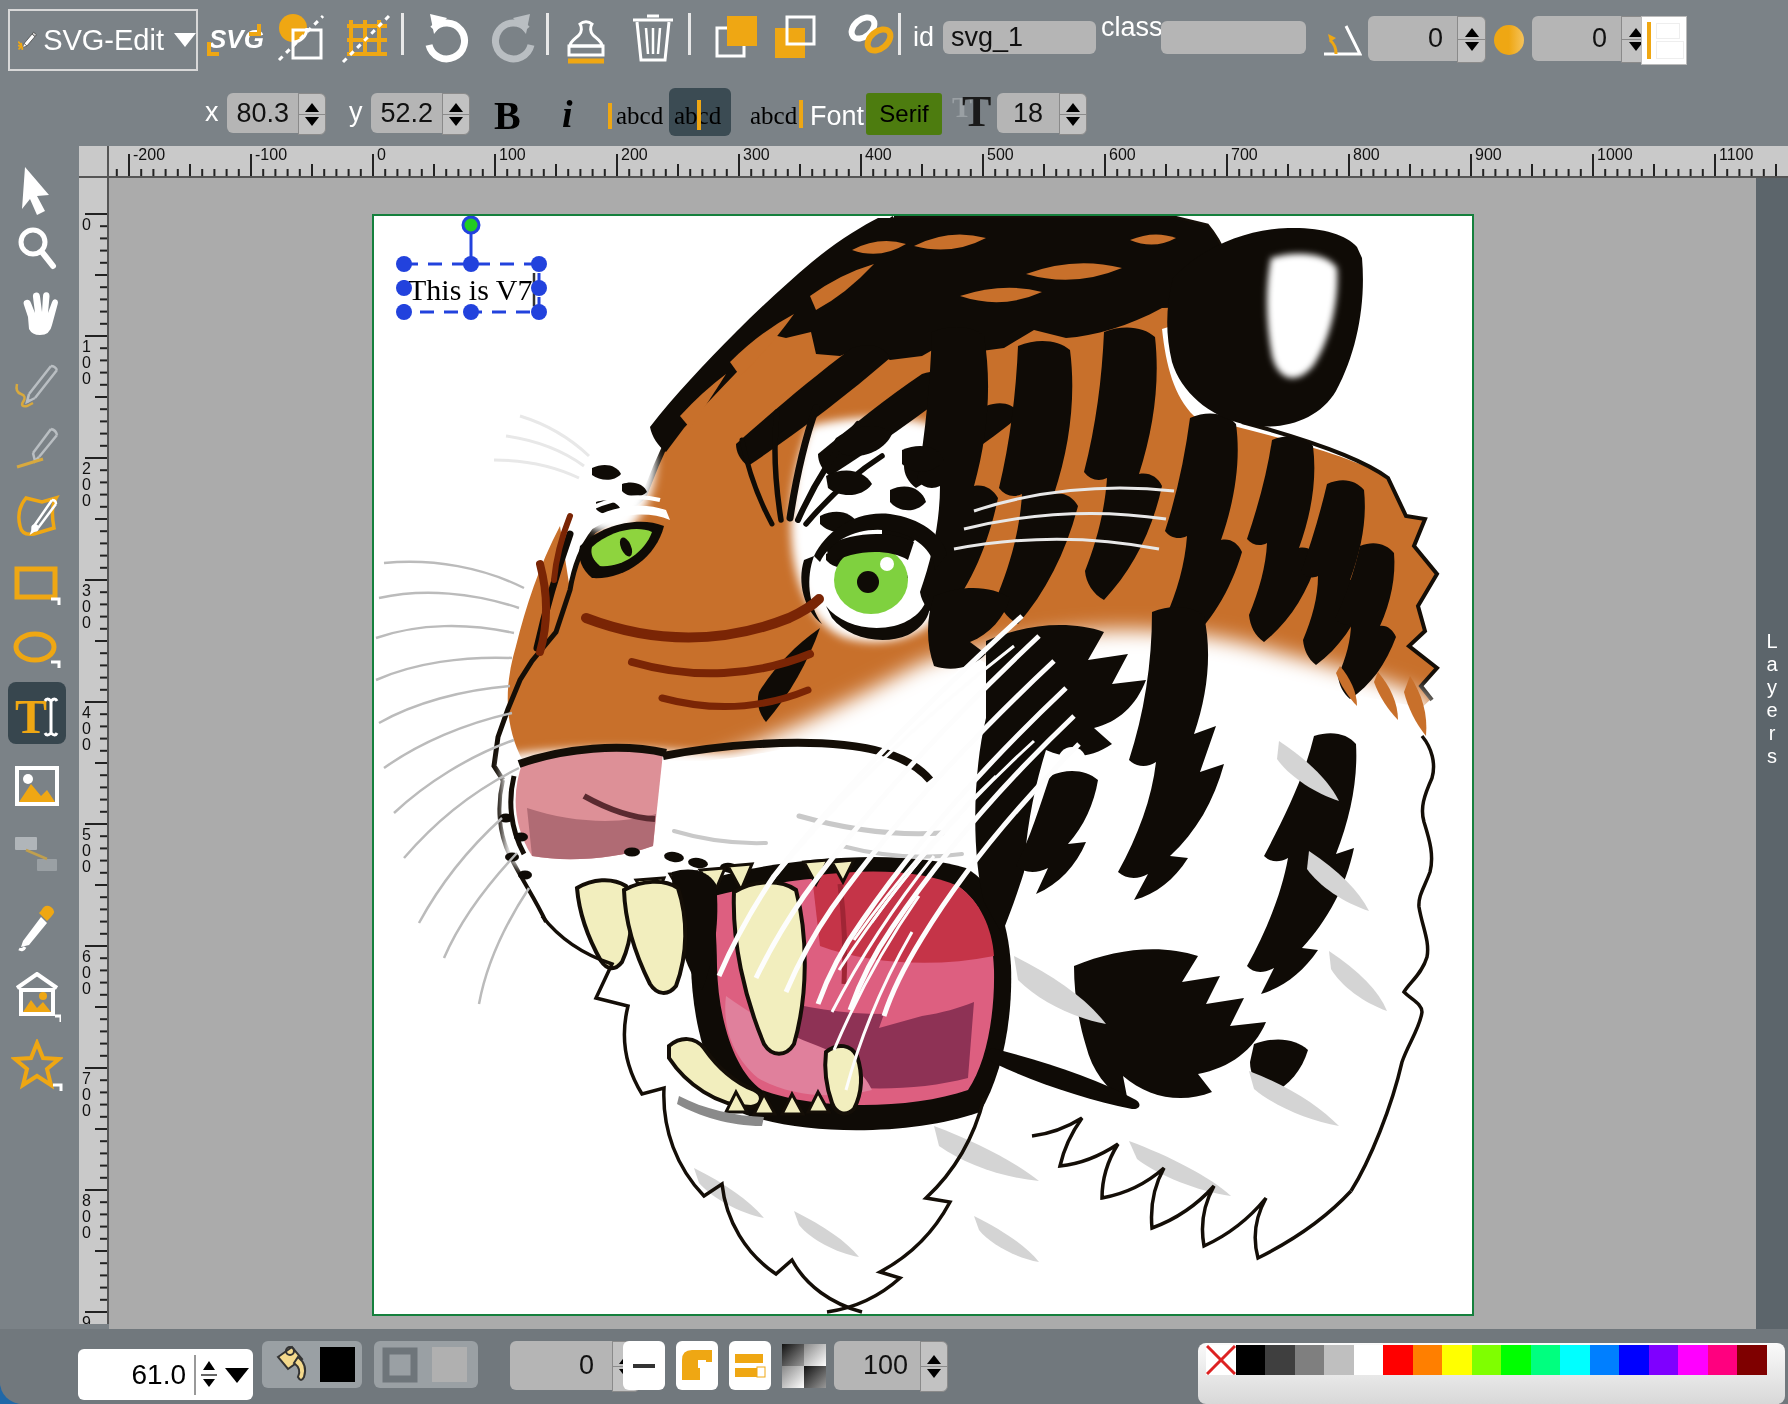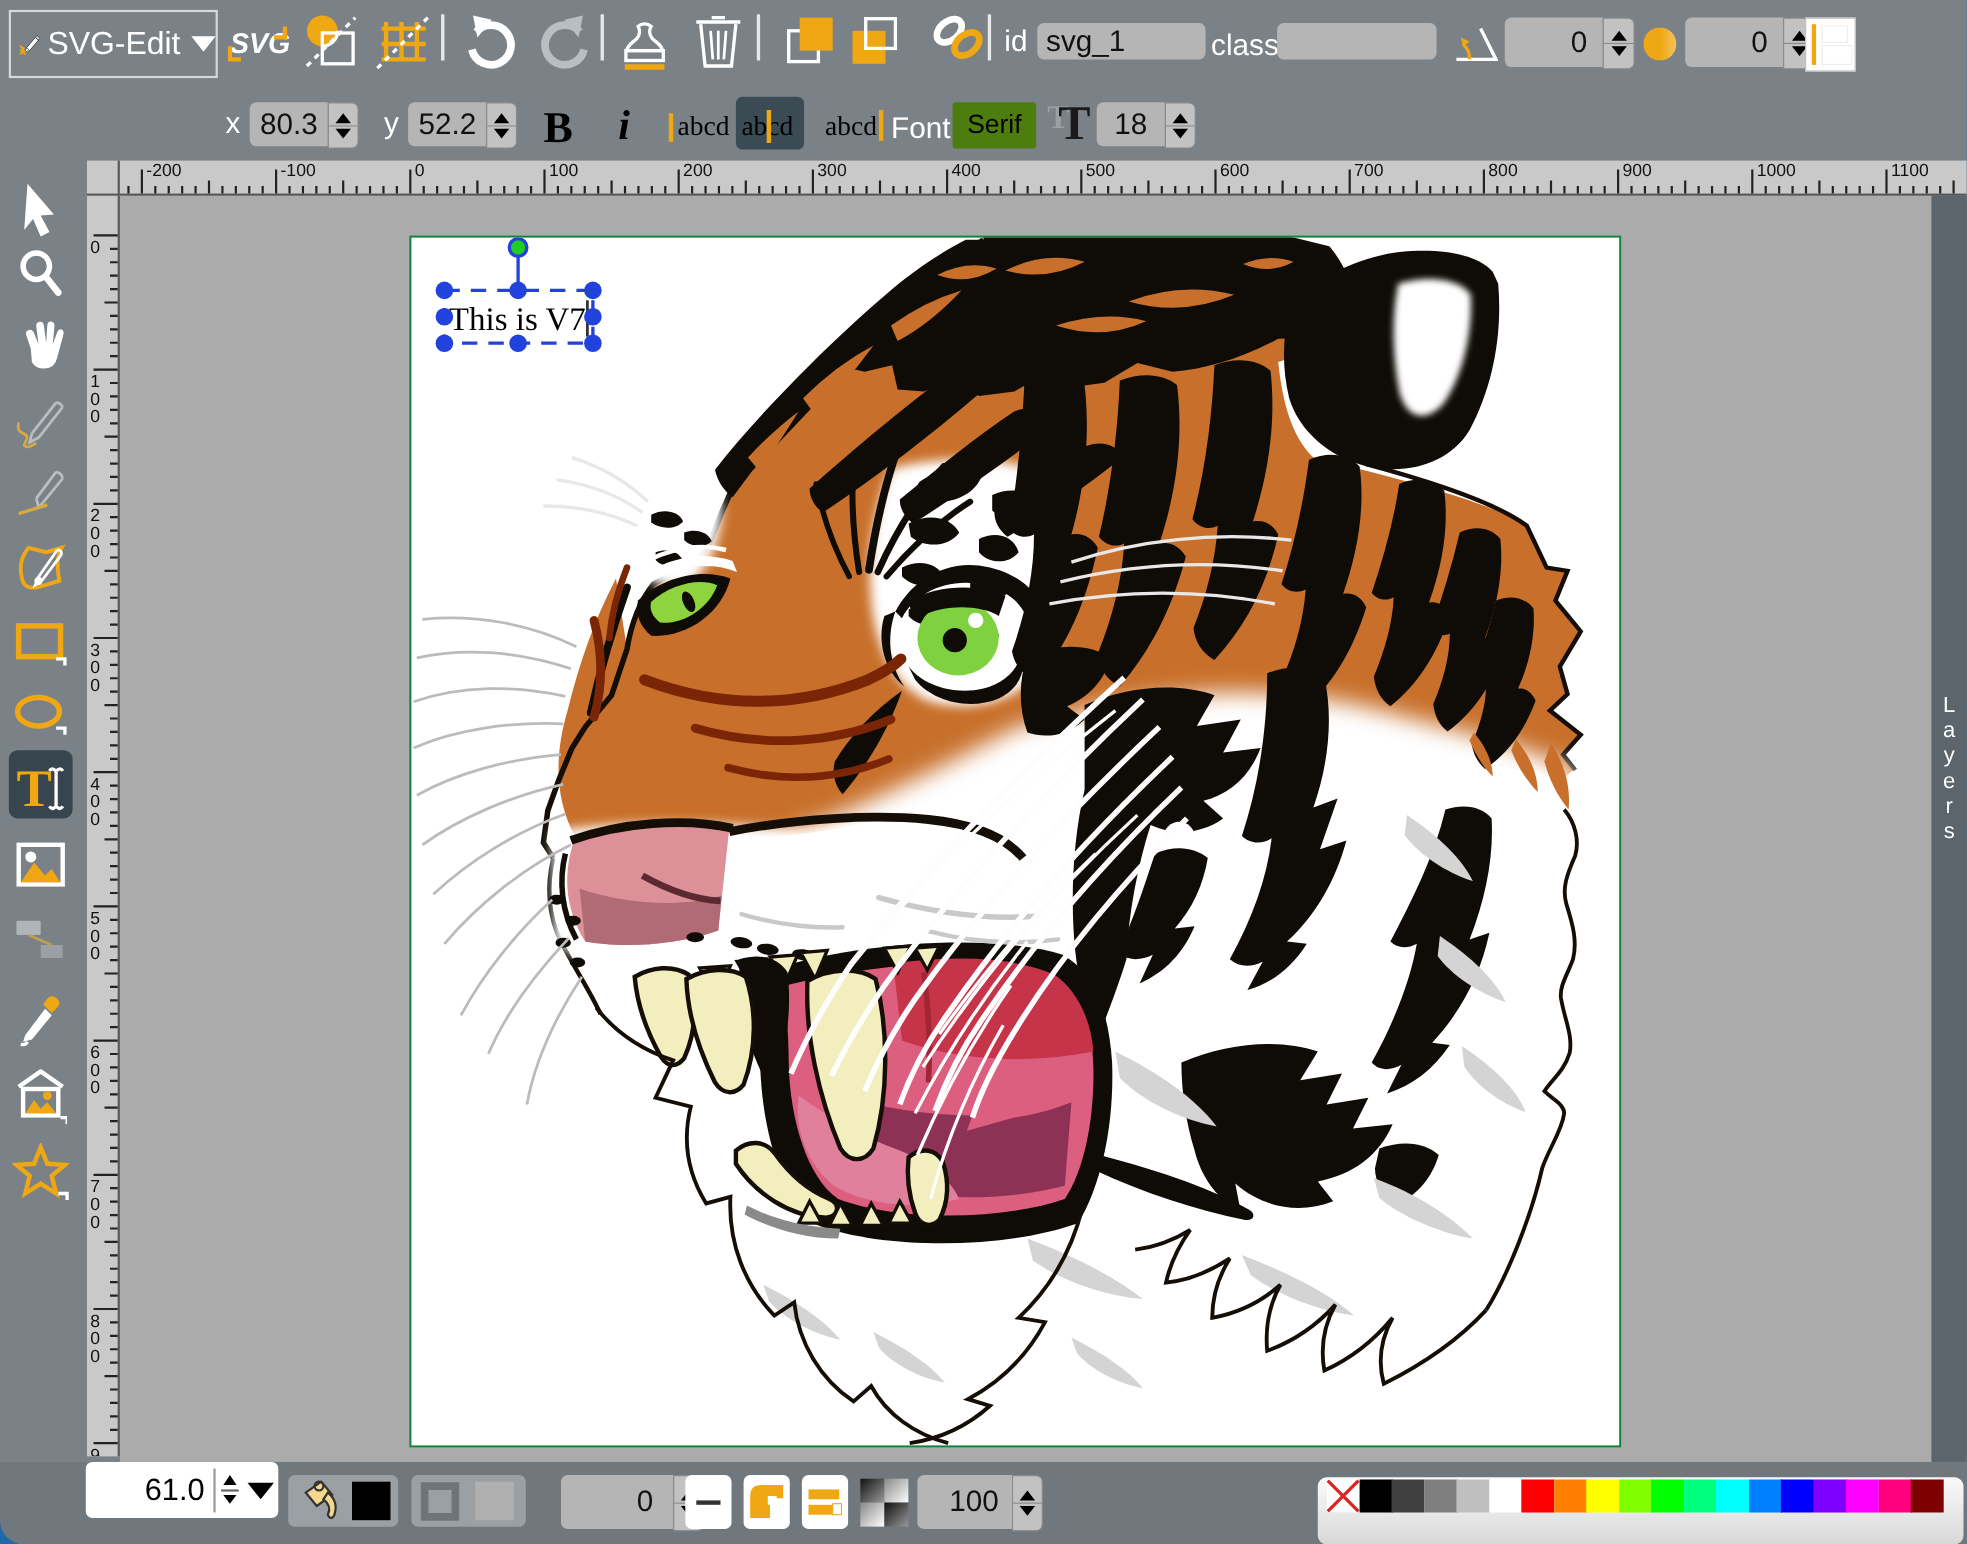--- a/index.html
+++ b/index.html
@@ -115,21 +115,21 @@
     <g fill="none" stroke-width="6">
       <ellipse cx="15" cy="16" rx="13" ry="8.5" transform="rotate(-40 15 16)" stroke="#fff"></ellipse>
       <ellipse cx="31" cy="28" rx="13" ry="8.5" transform="rotate(-40 31 28)" stroke="#efa713"></ellipse>
     </g>
   </svg>
   <div class="sep" style="left:898px;top:13px;height:42px"></div>
   <div class="lbl" style="left:913px;top:22px">id</div>
   <div class="ibox" style="left:943px;top:21px">
       <div class="inp" style="width:145px;height:33px;border-radius:6px;padding-left:8px">svg_1</div>
     </div>
-  <div class="lbl" style="left:1101px;top:26px">class</div>
+  <div class="lbl" style="left:1101px;top:12px">class</div>
   <div class="ibox" style="left:1161px;top:21px">
       <div class="inp" style="width:145px;height:33px;border-radius:6px"></div>
     </div>
   <svg class="abs" style="left:1322px;top:22px" width="40" height="34" viewBox="0 0 40 34">
     <path d="M2 32 L38 32 L24 4" fill="none" stroke="#fff" stroke-width="3"></path>
     <path d="M14 32 A18 18 0 0 0 8 18" fill="none" stroke="#efa713" stroke-width="3"></path>
     <path d="M6 12 L8 20 L14 16 Z" fill="#efa713"></path>
   </svg>
   <div class="ibox" style="left:1368px;top:16px">
     <div class="inp" style="width:75px;height:45px;justify-content:flex-end;padding-right:14px">0</div>
@@ -926,21 +926,21 @@
 
     <div class="tool" style="top:888px">
       <svg width="52" height="52" viewBox="0 0 52 52">
           <path d="M26 4 L32 19 L48 20 L36 30 L40 46 L26 37 L12 46 L16 30 L4 20 L20 19 Z" fill="none" stroke="#efa713" stroke-width="4"></path>
           <path d="M42 46 L50 46 L50 52" fill="none" stroke="#fff" stroke-width="3"></path>
         </svg>
     </div>
   </div>
 
   <div class="abs" id="bottom">
-    <div class="bbox" style="left:78px;top:0;width:175px;height:51px;background:#fff;display:flex;align-items:center">
+    <div class="bbox" style="left:78px;top:20px;width:175px;height:51px;background:#fff;display:flex;align-items:center">
       <div style="width:108px;text-align:right;font-size:28px;color:#000">61.0</div>
       <div style="width:2px;height:40px;background:#999;margin-left:8px"></div>
       <svg width="22" height="40" viewBox="0 0 22 40" style="margin-left:2px">
         <path d="M11 6 L17 15 L5 15 Z" fill="#000"></path>
           <rect x="3" y="19" width="16" height="2" fill="#666"></rect>
         <path d="M11 32 L17 24 L5 24 Z" fill="#000"></path>
       </svg>
       <svg width="26" height="18" viewBox="0 0 26 18" style="margin-left:4px">
           <path d="M1 2 L25 2 L13 17 Z" fill="#000"></path>
         </svg>

